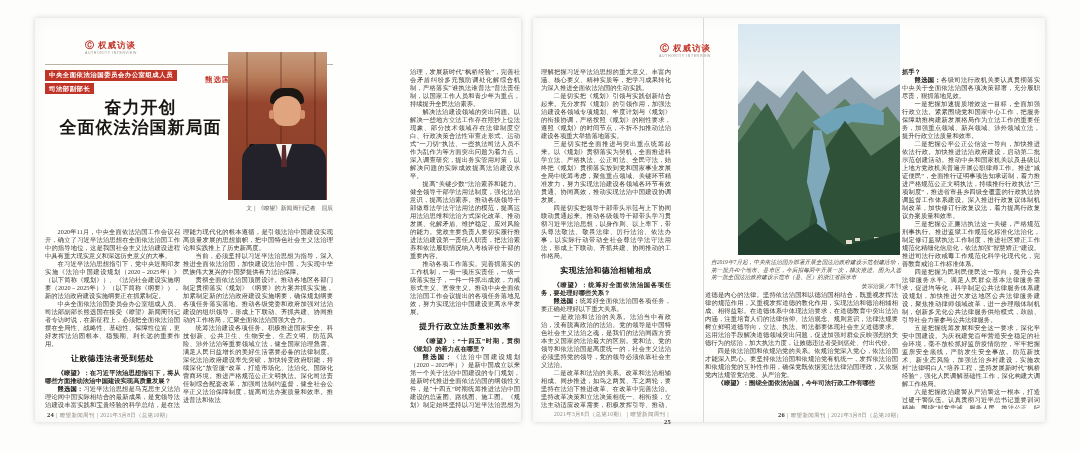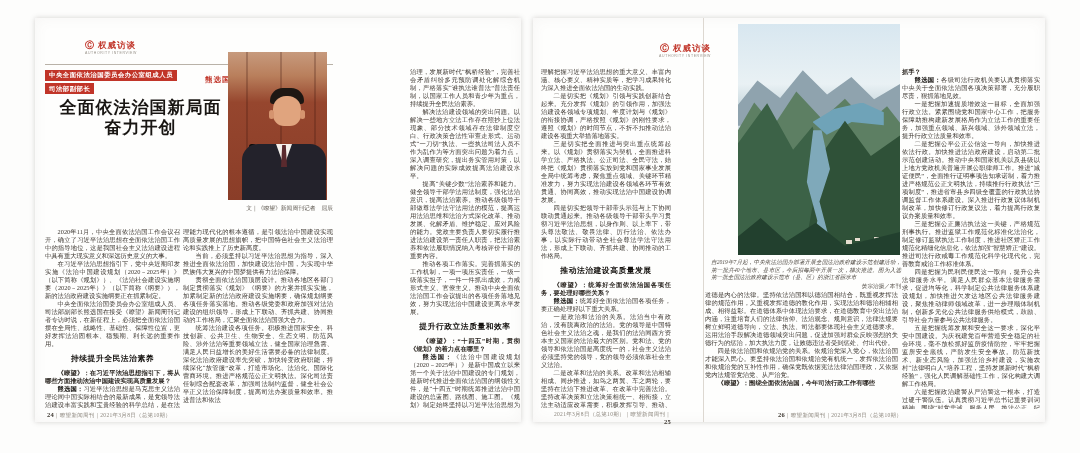--- a/index.html
+++ b/index.html
@@ -92,22 +92,22 @@
 
     <div class="grayline" style="left:10px;top:46px;width:288px;"></div>
 
     <div class="kicker" style="left:10px;top:52px;">
       <div class="bar">中央全面依法治国委员会办公室组成人员</div>
       <div class="bar">司法部副部长</div>
     </div>
     <div class="kname" style="left:170px;top:57px;text-align:center;">熊选国</div>
 
     <div class="bigtitle" style="left:8px;top:80px;width:195px;">
+      <div>奋力开创</div>
       <div>全面依法治国新局面</div>
-      <div>奋力开创</div>
     </div>
 
     <div class="bullets" style="left:10px;top:131px;width:195px;"></div>
 
     <div class="photo1" style="left:193px;top:34px;width:99px;height:148px;">
       <div class="panel" style="left:18px;"></div>
         <div class="panel" style="left:52px;"></div>
         <div class="panel" style="left:86px;"></div>
       <div class="p1-mic" style="left:24px;top:96px;"></div>
       <div class="p1-michead" style="left:21px;top:92px;"></div>
@@ -118,21 +118,21 @@
       <div class="p1-face" style="left:45px;top:44px;"></div>
       <div class="p1-ear" style="left:41px;top:58px;"></div>
       <div class="p1-ear" style="left:72px;top:58px;"></div>
     </div>
     <div class="cap" style="left:150px;top:186px;width:148px;text-align:right;">文｜《瞭望》新闻周刊记者　屈辰</div>
 
     <div class="col" style="left:10px;top:210px;width:135px;height:181px;">
         <p class="para p">2020年11月，中央全面依法治国工作会议召开，确立了习近平法治思想在全面依法治国工作中的指导地位，这是我国社会主义法治建设进程中具有重大现实意义和深远历史意义的大事。</p>
         <p class="para p">在习近平法治思想指引下，党中央近期印发实施《法治中国建设规划（2020－2025年）》（以下简称《规划》）、《法治社会建设实施纲要（2020－2025年）》（以下简称《纲要》），新的法治政府建设实施纲要正在抓紧制定。</p>
         <p class="para p">中央全面依法治国委员会办公室组成人员、司法部副部长熊选国在接受《瞭望》新闻周刊记者专访时说，在新征程上，必须把全面依法治国摆在全局性、战略性、基础性、保障性位置，更好发挥法治固根本、稳预期、利长远的重要作用。</p>
-        <p class="para h">持续提升全民法治素养</p>
+        <p class="para h">让败德违法者受到惩处</p>
         <p class="para q">《瞭望》：在习近平法治思想指引下，将从哪些方面推动法治中国建设实现高质量发展？</p>
         <p class="para a"><b>熊选国：</b>习近平法治思想是马克思主义法治理论同中国实际相结合的最新成果，是党领导法治建设丰富实践和宝贵经验的科学总结，是在法治轨道上推进国家治理体系和治</p>
       </div>
     <div class="col" style="left:148px;top:210px;width:150px;height:181px;">
         <p class="para cont">理能力现代化的根本遵循，是引领法治中国建设实现高质量发展的思想旗帜，把中国特色社会主义法治理论和实践推上了历史新高度。</p>
         <p class="para p">当前，必须坚持以习近平法治思想为指导，深入推进全面依法治国，加快建设法治中国，为实现中华民族伟大复兴的中国梦提供有力法治保障。</p>
         <p class="para p">贯彻全面依法治国顶层设计。推动各地区各部门制定贯彻落实《规划》《纲要》的方案并抓实实施，加紧制定新的法治政府建设实施纲要，确保规划纲要各项任务落实落地。推动各级党委和政府加强对法治建设的组织领导，形成上下联动、齐抓共建、协同推动的工作格局，汇聚全面依法治国强大合力。</p>
         <p class="para p">统筹法治建设各项任务。积极推进国家安全、科技创新、公共卫生、生物安全、生态文明、防范风险、涉外法治等重要领域立法，健全国家治理急需、满足人民日益增长的美好生活需要必备的法律制度。深化法治政府建设率先突破，加快转变政府职能，持续深化“放管服”改革，打造市场化、法治化、国际化营商环境。推进严格规范公正文明执法。深化司法责任制综合配套改革，加强司法制约监督，健全社会公平正义法治保障制度，提高司法办案质量和效率。推进普法和依法</p>
       </div>
     <div class="col" style="left:375px;top:50px;width:110px;height:341px;">
@@ -158,21 +158,21 @@
       <div><span class="mark">Ⓒ</span>
            <span class="t">权威访谈</span></div>
       <div class="sub">AUTHORITY INTERVIEW</div>
     </div>
 
     <div class="col" style="left:8px;top:50px;width:130px;height:341px;">
         <p class="para cont">理解把握习近平法治思想的重大意义、丰富内涵、核心要义、精神实质等，把学习成果转化为深入推进全面依法治国的生动实践。</p>
         <p class="para p">二是切实把《规划》引领与实践创新结合起来。充分发挥《规划》的引领作用，加强法治建设各领域专项规划、年度计划与《规划》的衔接协调，严格按照《规划》的刚性要求，遵照《规划》的时间节点，不折不扣推动法治建设各项重大举措落地落实。</p>
         <p class="para p">三是切实把全面推进与突出重点统筹起来。以《规划》贯彻落实为契机，全面推进科学立法、严格执法、公正司法、全民守法，始终把《规划》贯彻落实放到党和国家事业发展全局中统筹考虑，聚焦重点领域、关键环节精准发力，努力实现法治建设各领域各环节有效贯通、协同高效，推动实现法治中国建设协调发展。</p>
         <p class="para p">四是切实把领导干部带头示范与上下协同联动贯通起来。推动各级领导干部带头学习贯彻习近平法治思想，以身作则、以上率下，带头尊法敬法、敬畏法律、厉行法治、依法办事，以实际行动带动全社会尊法学法守法用法，形成上下联动、齐抓共建、协同推动的工作格局。</p>
-        <p class="para h">推动法治建设高质量发展</p>
+        <p class="para h">实现法治和德治相辅相成</p>
         <p class="para q">《瞭望》：统筹好全面依法治国各项任务，要处理好哪些关系？</p>
         <p class="para a"><b>熊选国：</b>统筹好全面依法治国各项任务，要正确处理好以下重大关系。</p>
         <p class="para p">一是政治和法治的关系。法治当中有政治，没有脱离政治的法治。党的领导是中国特色社会主义法治之魂，是我们的法治同西方资本主义国家的法治最大的区别。党和法、党的领导和依法治国是高度统一的，社会主义法治必须坚持党的领导，党的领导必须依靠社会主义法治。</p>
         <p class="para p">二是改革和法治的关系。改革和法治相辅相成、同步推进，如鸟之两翼、车之两轮，要坚持在法治下推进改革、在改革中完善法治。坚持改革决策和立法决策相统一、相衔接，立法主动适应改革需要，积极发挥引导、推动、规范、保障改革的作用，做到重大改革于法有据，增强改革的穿透力。</p>
       </div>
 
     <div class="photo2" style="left:205px;top:6px;width:162px;height:231px;">
       <div class="ph2 p2-far"></div>
       <div class="ph2 p2-mid"></div>
       <div class="p2-water"></div>

